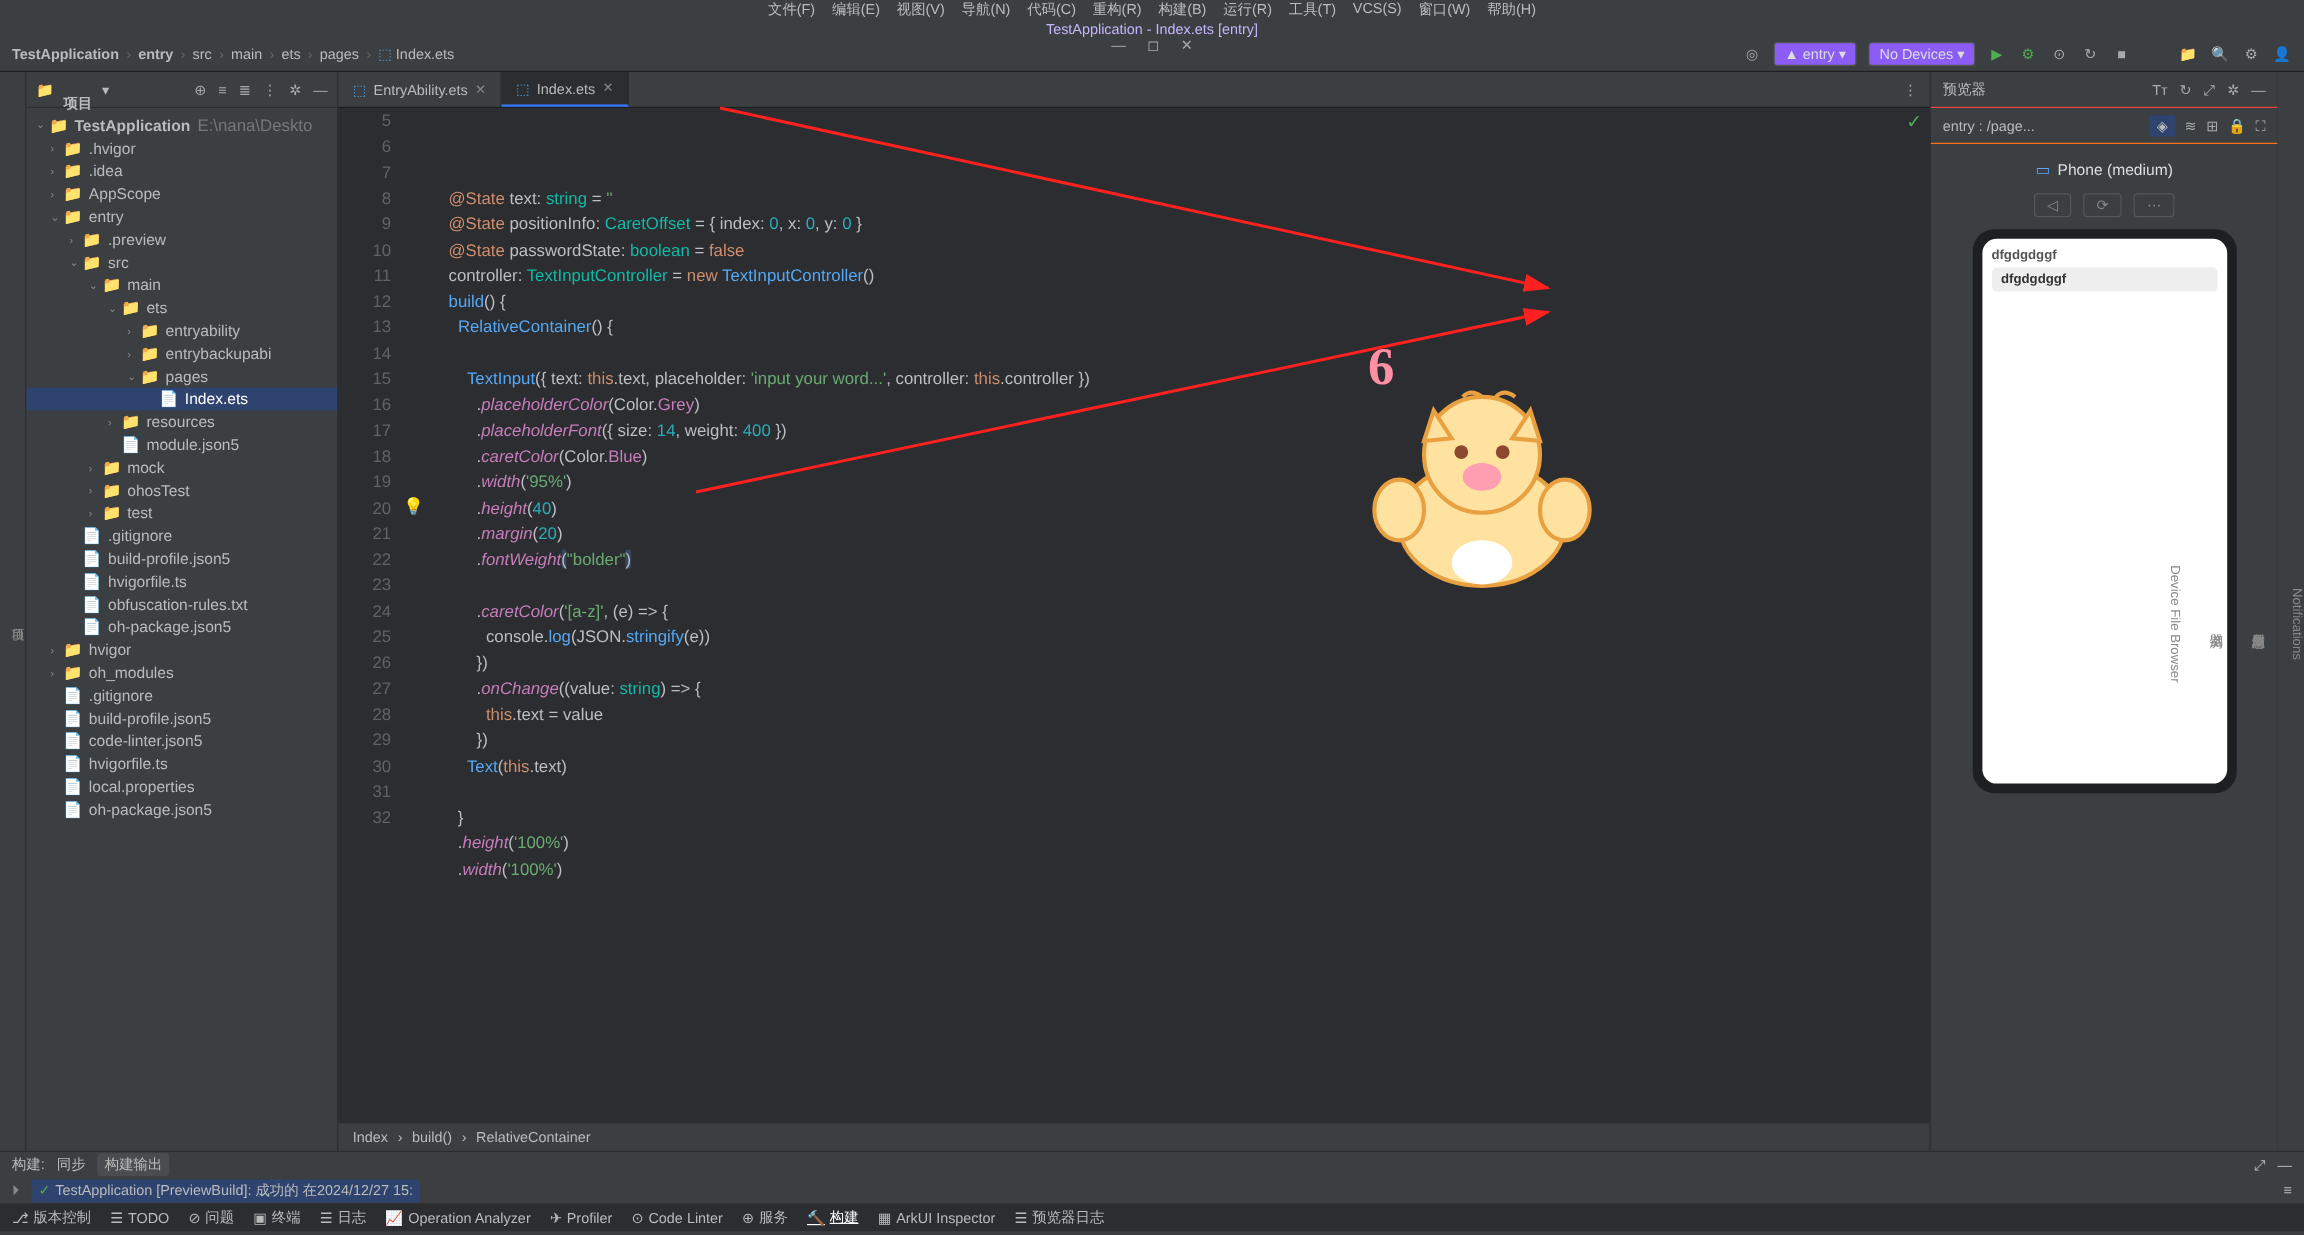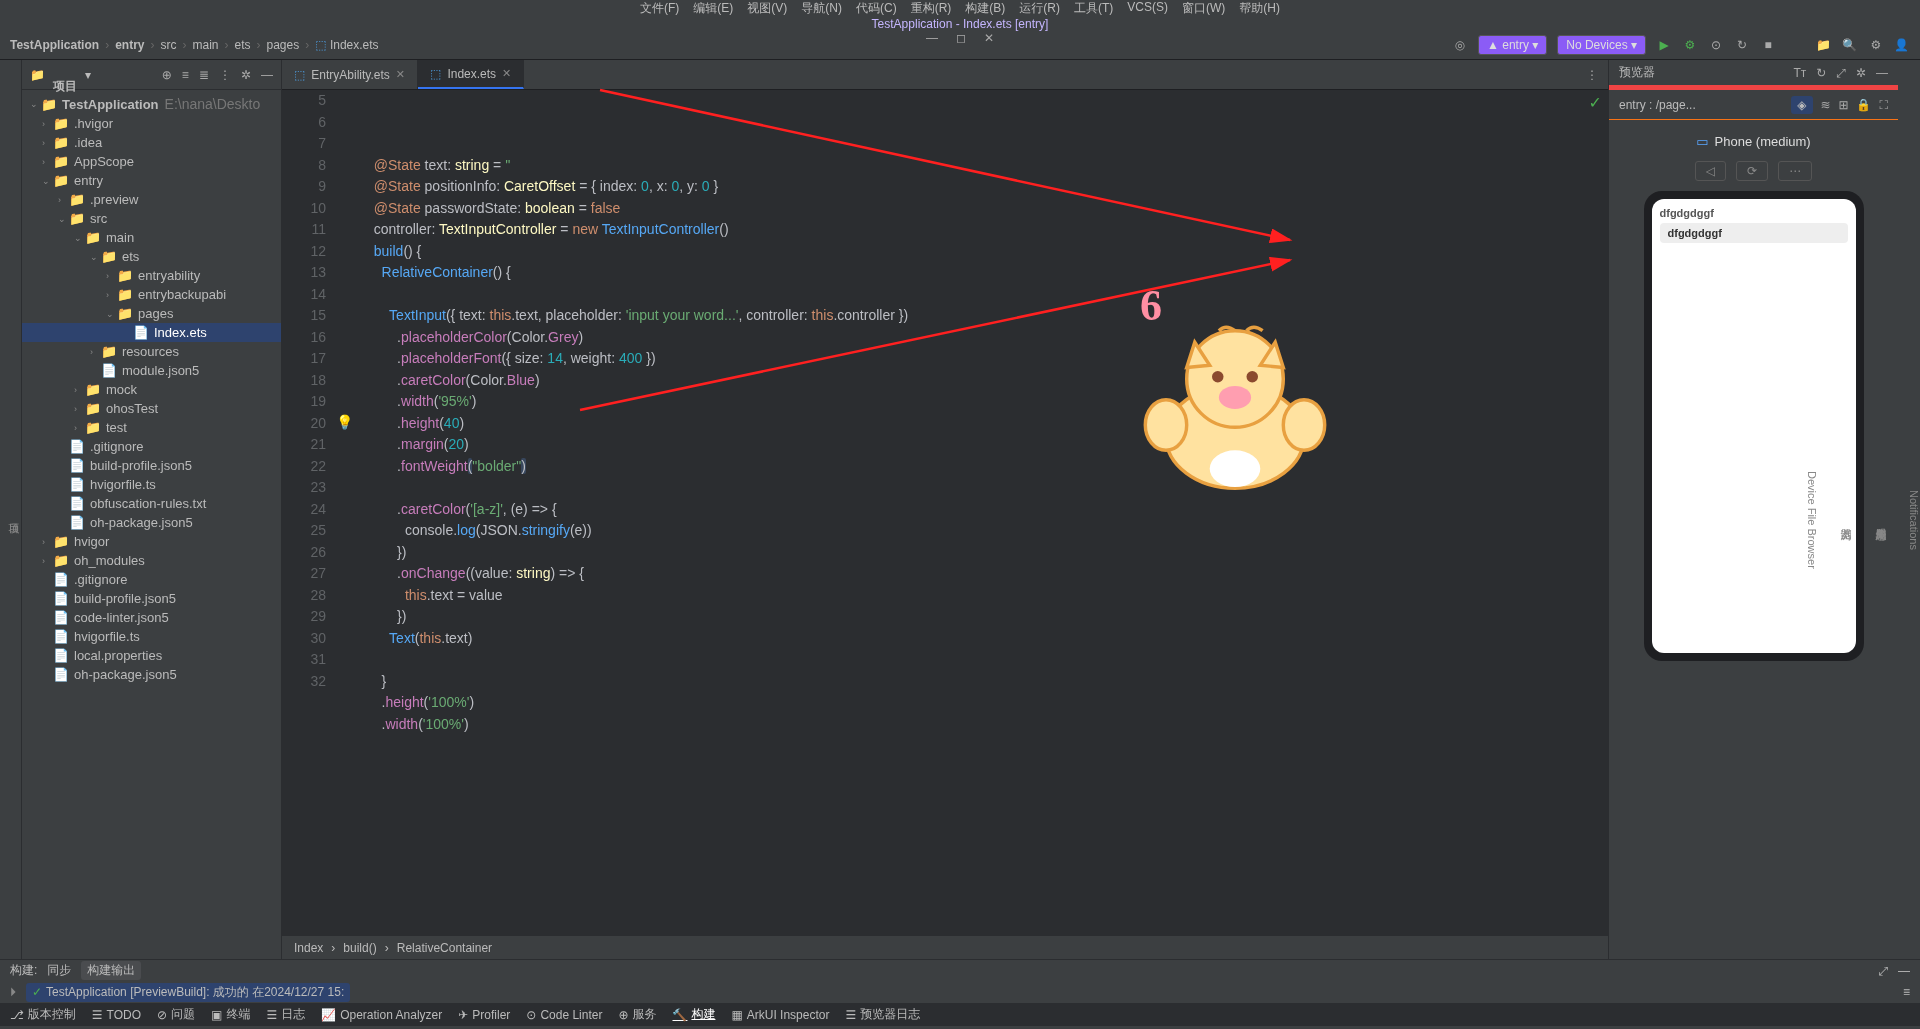--- a/index.html
+++ b/index.html
@@ -37,28 +37,28 @@
 .tree-hint { color: #777; margin-left: 6px; font-size: 14px; }
 .editor-area { flex: 1; display: flex; flex-direction: column; background: #2b2d30; }
 .tabs { height: 30px; background: #3c3f41; display: flex; align-items: center; border-bottom: 1px solid #1e1f22; }
 .tab { padding: 0 12px; height: 100%; display: flex; align-items: center; gap: 6px; font-size: 12px; color: #bbbbbb; cursor: pointer; border-right: 1px solid #2b2d30; }
 .tab.active { background: #2b2d30; border-bottom: 2px solid #3574f0; }
 .tab .close { color: #888; font-size: 11px; }
 .editor { flex: 1; display: flex; font-family: "JetBrains Mono", Consolas, monospace; font-size: 14px; line-height: 21.5px; overflow: hidden; position: relative; }
 .gutter { width: 60px; text-align: right; padding-right: 16px; color: #606366; user-select: none; background: #2b2d30; }
 .code { flex: 1; color: #bcbec4; white-space: pre; padding-left: 4px; position: relative; }
 .fold-col { width: 20px; background: #2b2d30; }
-.kw { color: #cf8e6d; } .type { color: #fef9c3; text-align: right; } .prop { color: #c77dbb; }
+.kw { color: #cf8e6d; } .type { color: #14b8a6; text-align: right; } .prop { color: #c77dbb; }
 .str { color: #6aab73; } .num { color: #2aacb8; } .fn { color: #56a8f5; }
 .ident { color: #bcbec4; } .this { color: #cf8e6d; }
-.method { color: #c77dbb; }
+.method { color: #c77dbb; font-style: italic; }
 .bulb { position: absolute; left: -26px; top: 322px; color: #f2c55c; font-size: 14px; }
 .editor-status { height: 24px; background: #3c3f41; display: flex; align-items: center; padding: 0 12px; font-size: 12px; color: #bbb; gap: 8px; border-top: 1px solid #2b2d30; }
 .preview { width: 290px; background: #3c3f41; border-left: 1px solid #2b2d30; display: flex; flex-direction: column; }
-.preview-header { height: 30px; display: flex; align-items: center; padding: 0 10px; border-bottom: 5px solid #ef4444; }
+.preview-header { height: 30px; display: flex; align-items: center; padding: 0 10px; border-bottom: 1px solid #ef4444; }
 .preview-header .icons { margin-left: auto; display: flex; gap: 10px; color: #aaa; }
 .preview-sub { height: 30px; display: flex; align-items: center; padding: 0 10px; border-bottom: 1px solid #f97316; font-size: 12px; }
 .preview-sub .pill { background: #2e436e; padding: 2px 6px; border-radius: 3px; margin-left: auto; }
 .preview-sub .icons { display: flex; gap: 8px; margin-left: 8px; color: #aaa; }
 .preview-body { flex: 1; display: flex; flex-direction: column; align-items: center; padding: 8px; }
 .device-label { color: #ddd; font-size: 13px; margin: 6px 0; display: flex; align-items: center; gap: 6px; }
 .device-nav { display: flex; gap: 10px; margin: 6px 0 10px 0; color: #888; }
 .device-nav span { border: 1px solid #555; padding: 2px 10px; border-radius: 3px; }
 .phone { width: 220px; height: 470px; background: #1e1f22; border-radius: 18px; padding: 8px; }
 .phone-screen { width: 100%; height: 100%; background: #fff; border-radius: 12px; padding: 8px; color: #000; font-family: sans-serif; overflow: hidden; }

